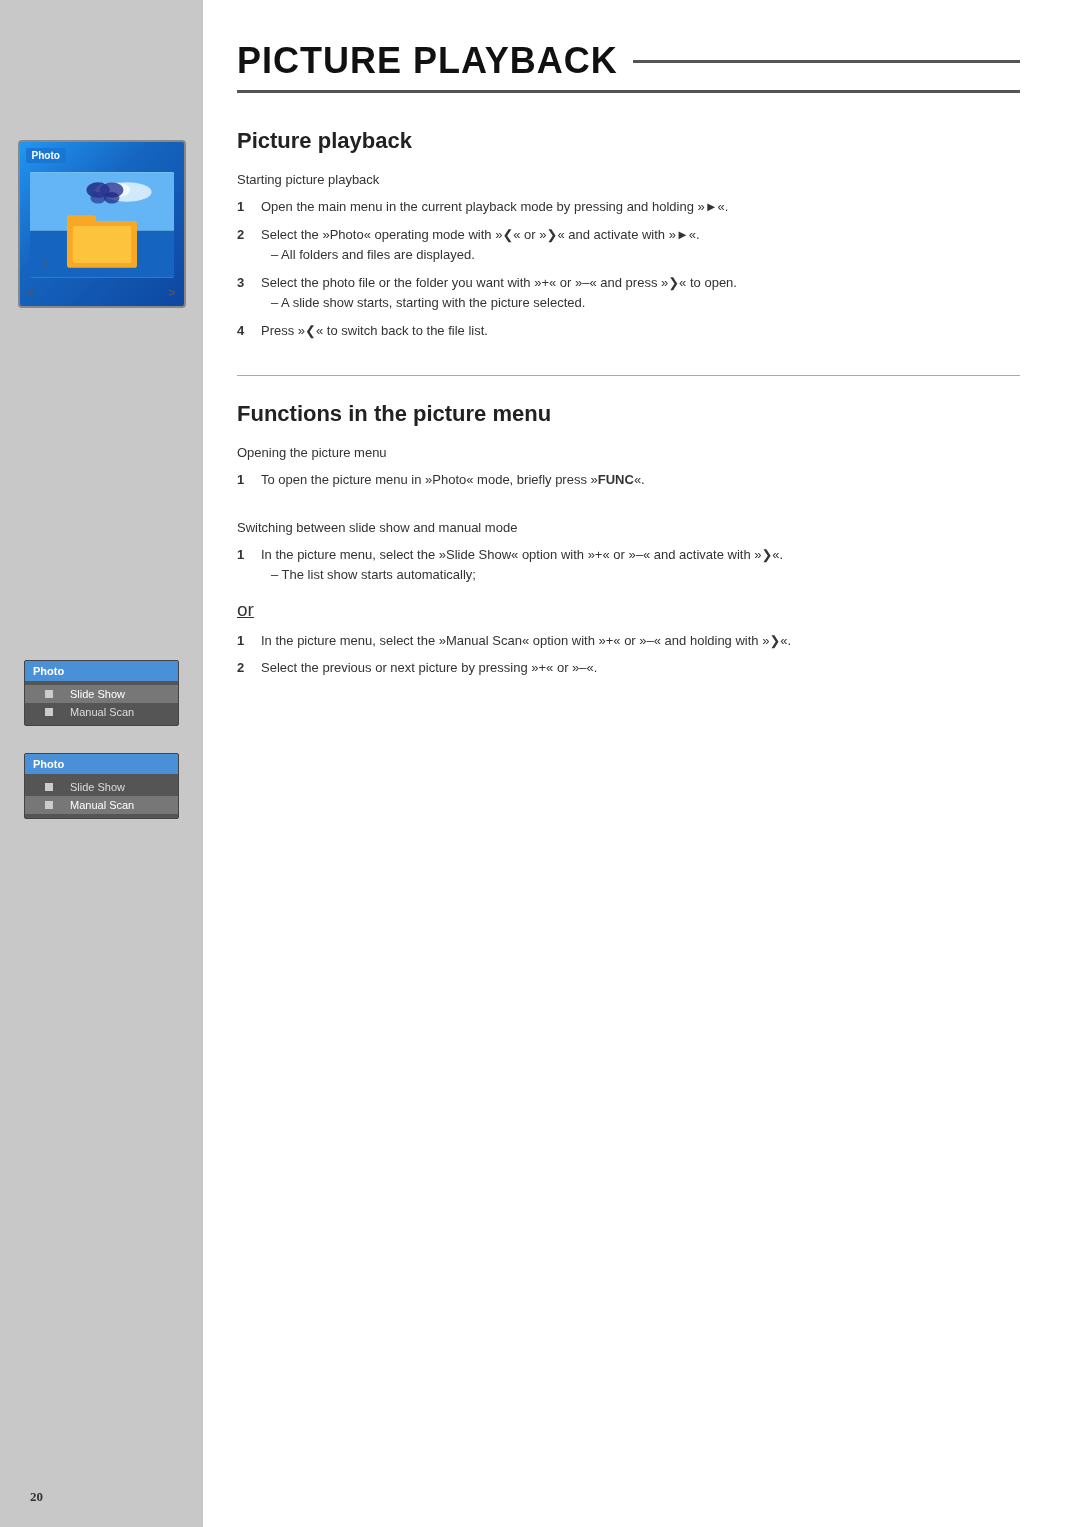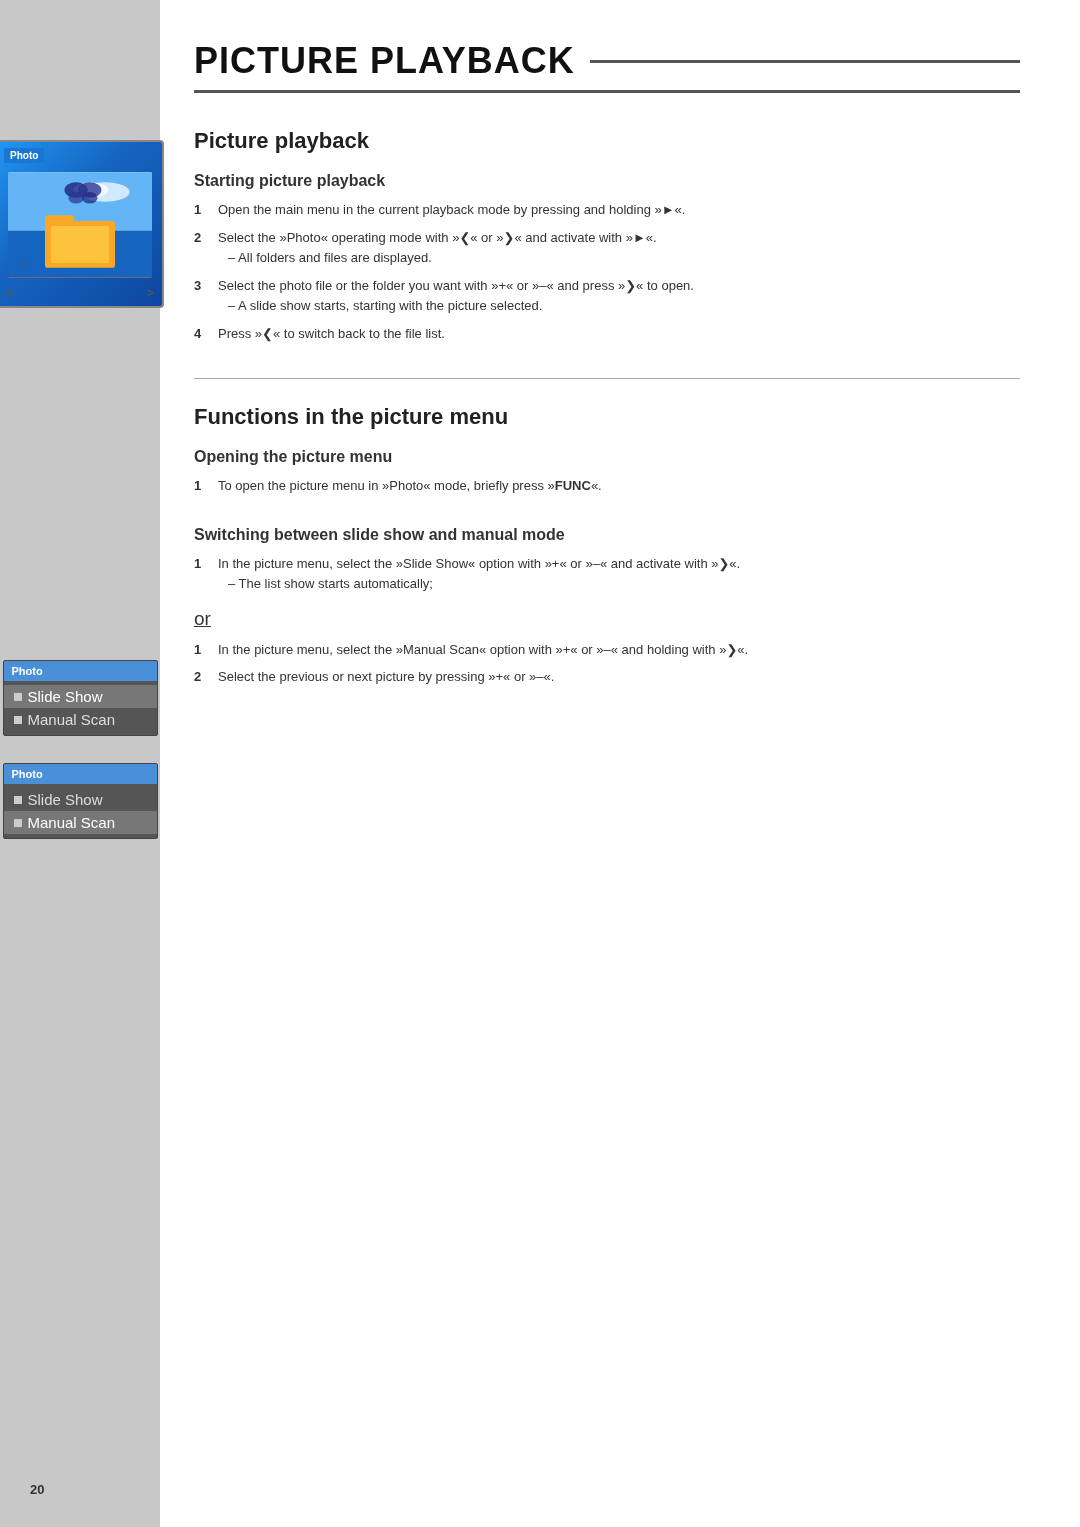--- a/index.html
+++ b/index.html
@@ -12,21 +12,21 @@
     }
 
     .page-container {
       display: flex;
       width: 1080px;
       min-height: 1527px;
       background: #c8c8c8;
     }
 
     .left-sidebar {
-      width: 160px;
+      width: 203px;
       min-height: 1527px;
       background: #c8c8c8;
       flex-shrink: 0;
       display: flex;
       flex-direction: column;
       align-items: center;
       padding-top: 140px;
       gap: 12px;
     }
 
@@ -63,22 +63,22 @@
 
     
     .section-h2 {
       font-size: 22px;
       font-weight: 700;
       color: #222;
       margin-bottom: 18px;
     }
 
     .section-h3 {
-      font-size: 16px;
-      font-weight: 700;
+      font-size: 13px;
+      font-weight: 400;
       color: #333;
       margin-bottom: 10px;
     }
 
     
     .numbered-list {
       list-style: none;
       padding: 0;
       margin-bottom: 14px;
     }
@@ -197,24 +197,24 @@
       padding: 4px 8px;
     }
 
     .menu-panel-body {
       padding: 4px 0;
     }
 
     .menu-panel-item {
       display: flex;
       align-items: center;
-      padding: 3px 10px;
+      padding: 3px 20px;
       color: #ddd;
-      font-size: 15px;
-      gap: 6px;
+      font-size: 11px;
+      gap: 17px;
     }
 
     .menu-panel-item.selected {
       background: #777;
       color: #fff;
     }
 
     .menu-item-bullet {
       width: 8px;
       height: 8px;
@@ -305,21 +305,21 @@
           <span class="menu-item-bullet"></span>
           <span>Slide Show</span>
         </div>
         <div class="menu-panel-item selected">
           <span class="menu-item-bullet"></span>
           <span>Manual Scan</span>
         </div>
       </div>
     </div>
 
-    <div class="page-number" style="position:absolute; bottom:30px; left:30px;">20</div>
+    <div class="page-number" style="position:absolute; bottom:22px; left:30px;font-family:Liberation Serif, serif;">20</div>
   </div>
 
   <div class="main-content">
 
     <div class="page-title-bar">
       <h1 class="page-title">PICTURE PLAYBACK</h1>
       <div class="title-line"></div>
     </div>
 
     <div class="section-main">

